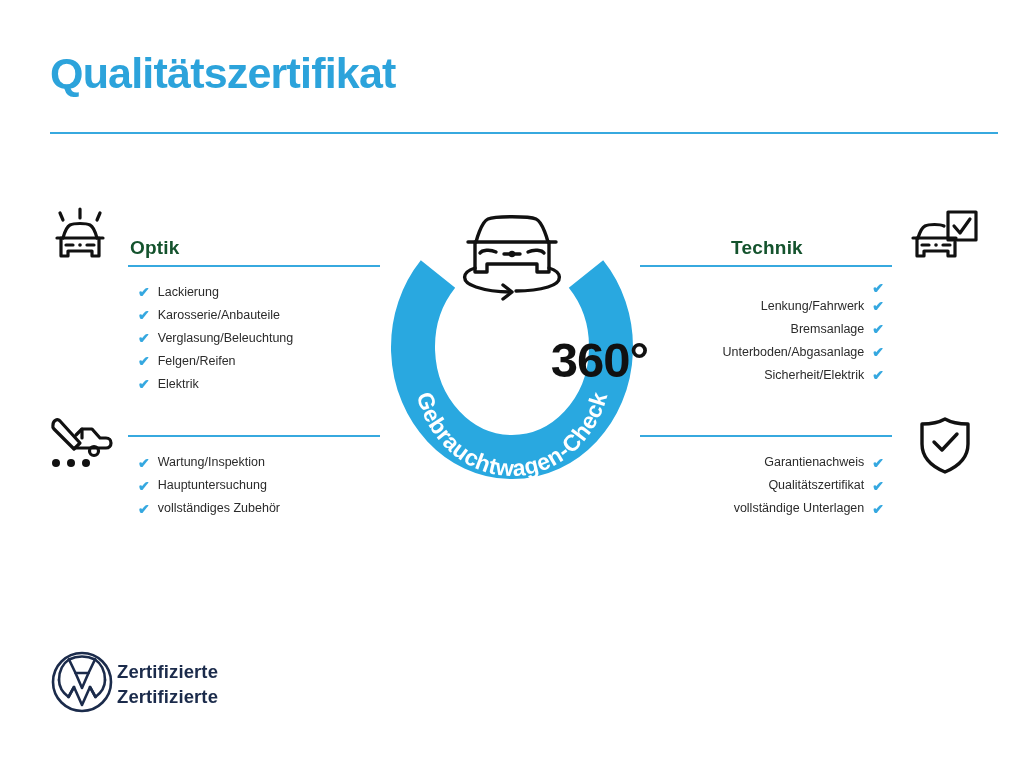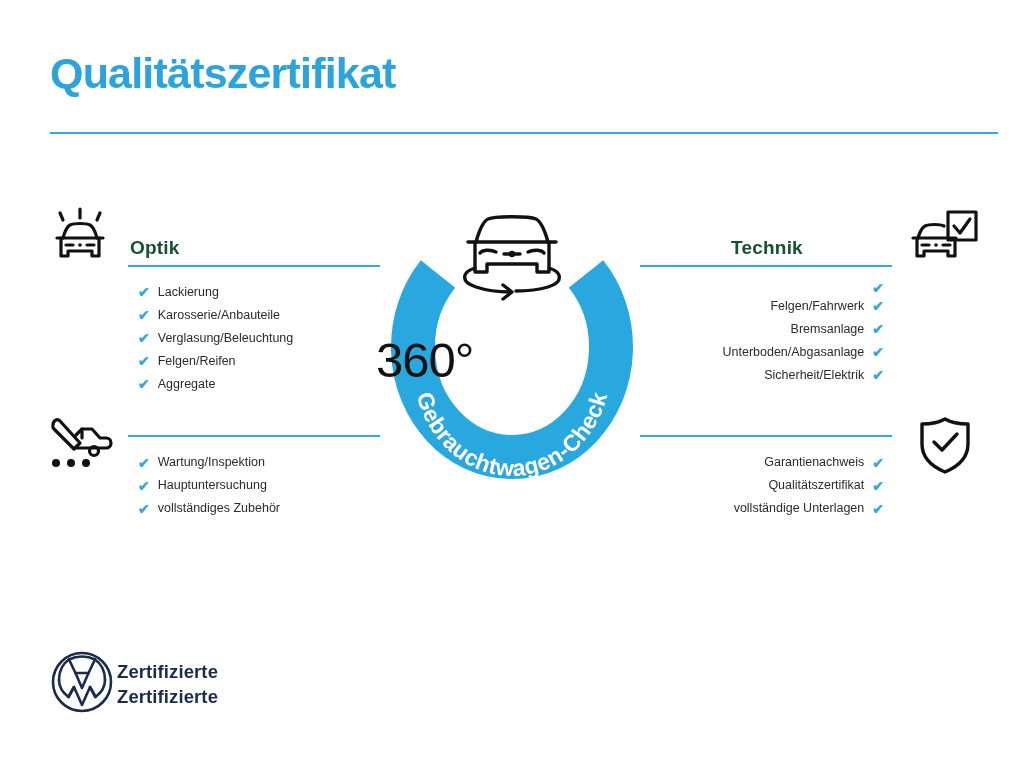--- a/index.html
+++ b/index.html
@@ -102,23 +102,23 @@
     top: 196px;
     width: 272px;
     height: 308px;
   }
   .badge svg { display: block; }
   .badge-value {
     position: absolute;
     left: 0;
     top: 140px;
     width: 272px;
-    text-align: left;
+    text-align: right;
     font-size: 49px;
-    font-weight: normal;
+    font-weight: bold;
     color: #111111;
     letter-spacing: -1px;
     line-height: 1;
   }
 
   
   .footer-logo {
     position: absolute;
     left: 50px;
     top: 650px;
@@ -168,21 +168,21 @@
     <li class="check-item">
         <span class="check-mark">✔</span>
         <span>Verglasung/Beleuchtung</span>
       </li>
     <li class="check-item">
         <span class="check-mark">✔</span>
         <span>Felgen/Reifen</span>
       </li>
     <li class="check-item">
         <span class="check-mark">✔</span>
-        <span>Aggregate</span>
+        <span>Elektrik</span>
       </li>
   </ul>
 </div>
 
 <div class="quad-icon icon-wartung">
   <svg width="70" height="60" viewBox="0 0 70 60" fill="none" stroke="#111" stroke-width="3.2" stroke-linecap="round" stroke-linejoin="round">
     <path d="M7 12 C7 8 11 5 14 8 L34 30 L28 36 L8 16 C6 14 7 13 7 12 Z"></path>
     <path d="M30 22 L36 16 L46 16 L54 25 L60 25 C63 25 65 27 65 30 C65 33 63 35 60 35 L28 35"></path>
     <path d="M36 16 L36 25"></path>
     <circle cx="48" cy="38" r="4.5"></circle>
@@ -223,21 +223,21 @@
 </div>
 <div class="quad quad-right quad-top">
   <div class="quad-heading">Technik</div>
   <div class="quad-rule"></div>
   <ul class="check-list">
     <li class="check-item">
         <span class="check-mark">✔</span>
       </li>
     <li class="check-item">
         <span class="check-mark">✔</span>
-        <span>Felgen/Fahrwerk</span>
+        <span>Lenkung/Fahrwerk</span>
       </li>
     <li class="check-item">
         <span class="check-mark">✔</span>
         <span>Bremsanlage</span>
       </li>
     <li class="check-item">
         <span class="check-mark">✔</span>
         <span>Unterboden/Abgasanlage</span>
       </li>
     <li class="check-item">

